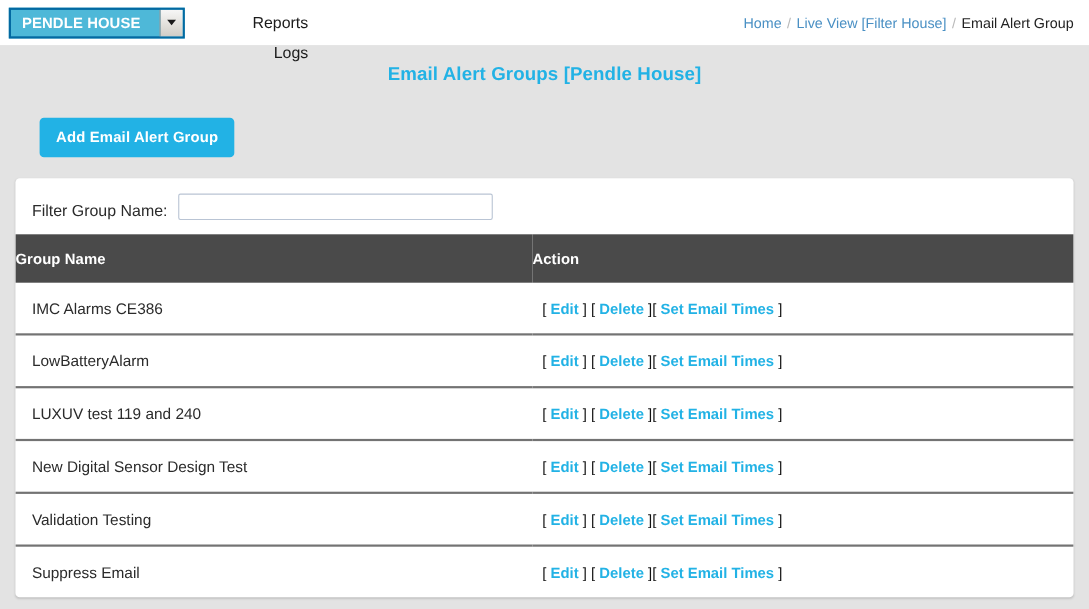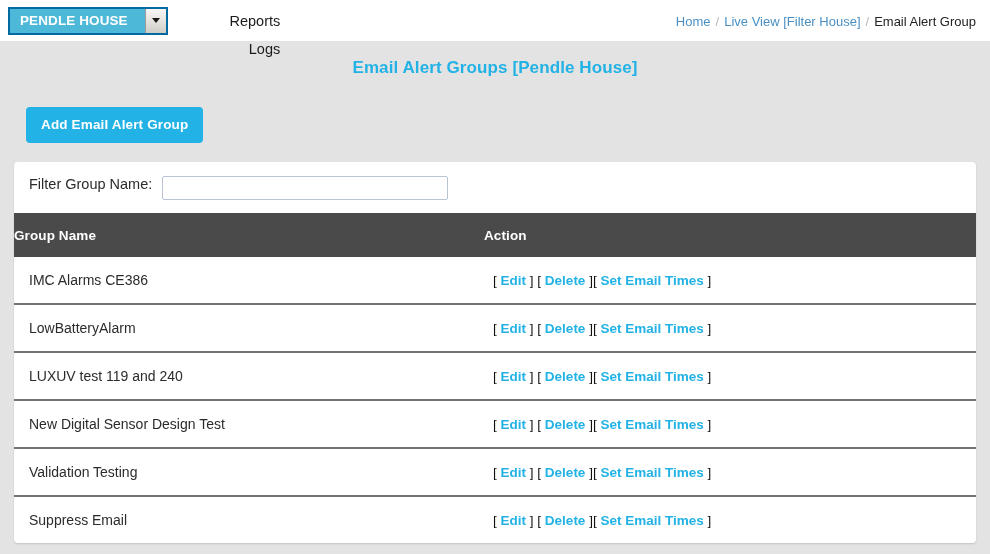--- a/index.html
+++ b/index.html
@@ -115,37 +115,37 @@
   .btn-row { margin-top: 29px; }
   .btn-add {
     display: inline-block;
     background: #22b2e5;
     color: #ffffff;
     font-weight: bold;
     font-size: 13.5px;
     border: none;
     border-radius: 4px;
     padding: 10px 15px 11px 15px;
-    margin-left: 12px;
+    margin-left: 22px;
     cursor: pointer;
     font-family: inherit;
     letter-spacing: .15px;
   }
 
   
   .card {
     margin-top: 19px;
     background: #ffffff;
     border-radius: 4px;
     box-shadow: 0 1px 2px rgba(0,0,0,.14);
     overflow: hidden;
   }
   .filter-row {
     display: flex;
-    align-items: flex-start;
+    align-items: flex-end;
     padding: 14px 0 13px 15px;
   }
   .filter-label {
     font-size: 14.5px;
     color: #2b2b2b;
     margin-right: 10px;
     white-space: nowrap;
   }
   .filter-input {
     width: 276px;

